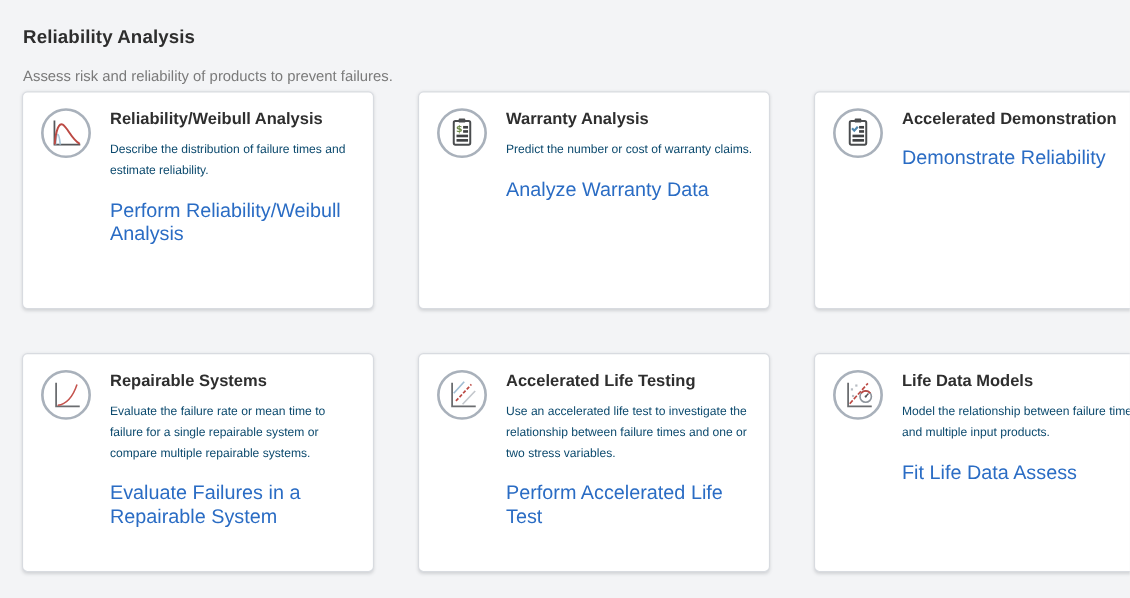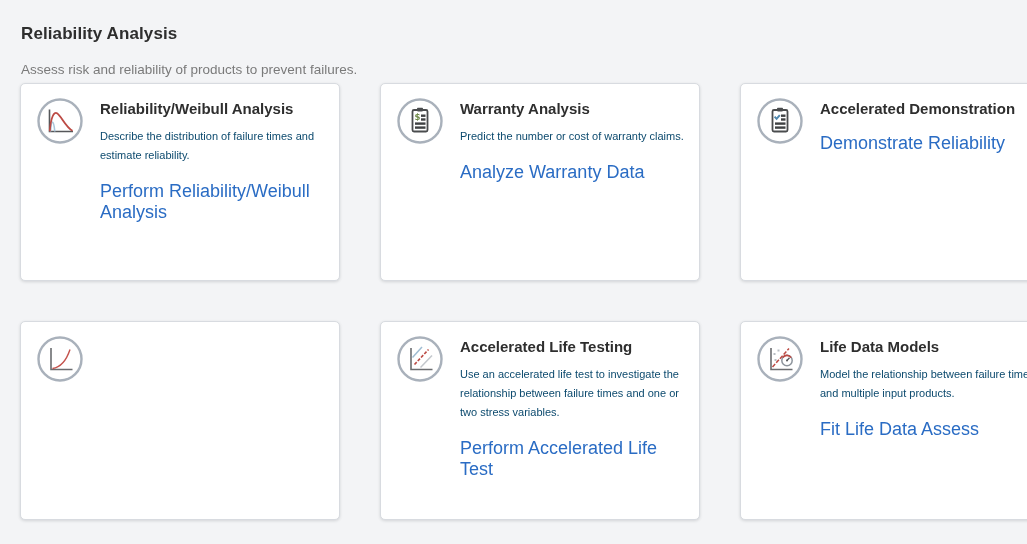--- a/index.html
+++ b/index.html
@@ -116,20 +116,25 @@
     </div>
 
     <div class="card">
       <div class="icon-wrap">
         <svg width="48" height="48" viewBox="0 0 48 48">
           <circle cx="24" cy="24" r="21.5" fill="#ffffff" stroke="#a9b1bb" stroke-width="2.4"></circle>
           <path d="M15 13 V34.5 H36.5" fill="none" stroke="#6b6d70" stroke-width="1.6"></path>
           <path d="M16.5 33.5 C23.5 32.5 30 26.5 34 14.5" fill="none" stroke="#c4534d" stroke-width="1.4"></path>
         </svg>
       </div>
+      <div class="card-body">
+        <div class="card-title">Repairable Systems</div>
+        <div class="card-desc">Evaluate the failure rate or mean time to failure for a single repairable system or compare multiple repairable systems.</div>
+        <a class="card-link">Evaluate Failures in a Repairable System</a>
+      </div>
     </div>
 
     <div class="card">
       <div class="icon-wrap">
         <svg width="48" height="48" viewBox="0 0 48 48">
           <circle cx="24" cy="24" r="21.5" fill="#ffffff" stroke="#a9b1bb" stroke-width="2.4"></circle>
           <path d="M15 13 V34.5 H36.5" fill="none" stroke="#6b6d70" stroke-width="1.6"></path>
           <path d="M16.5 22.5 L26 12" fill="none" stroke="#9fbcd2" stroke-width="1.5"></path>
           <path d="M18.5 29.5 L32.5 14.5" fill="none" stroke="#bc4a44" stroke-width="1.6" stroke-dasharray="3.2 1.6"></path>
           <path d="M24.5 32.5 L36 20.5" fill="none" stroke="#c3c7cc" stroke-width="1.5"></path>

